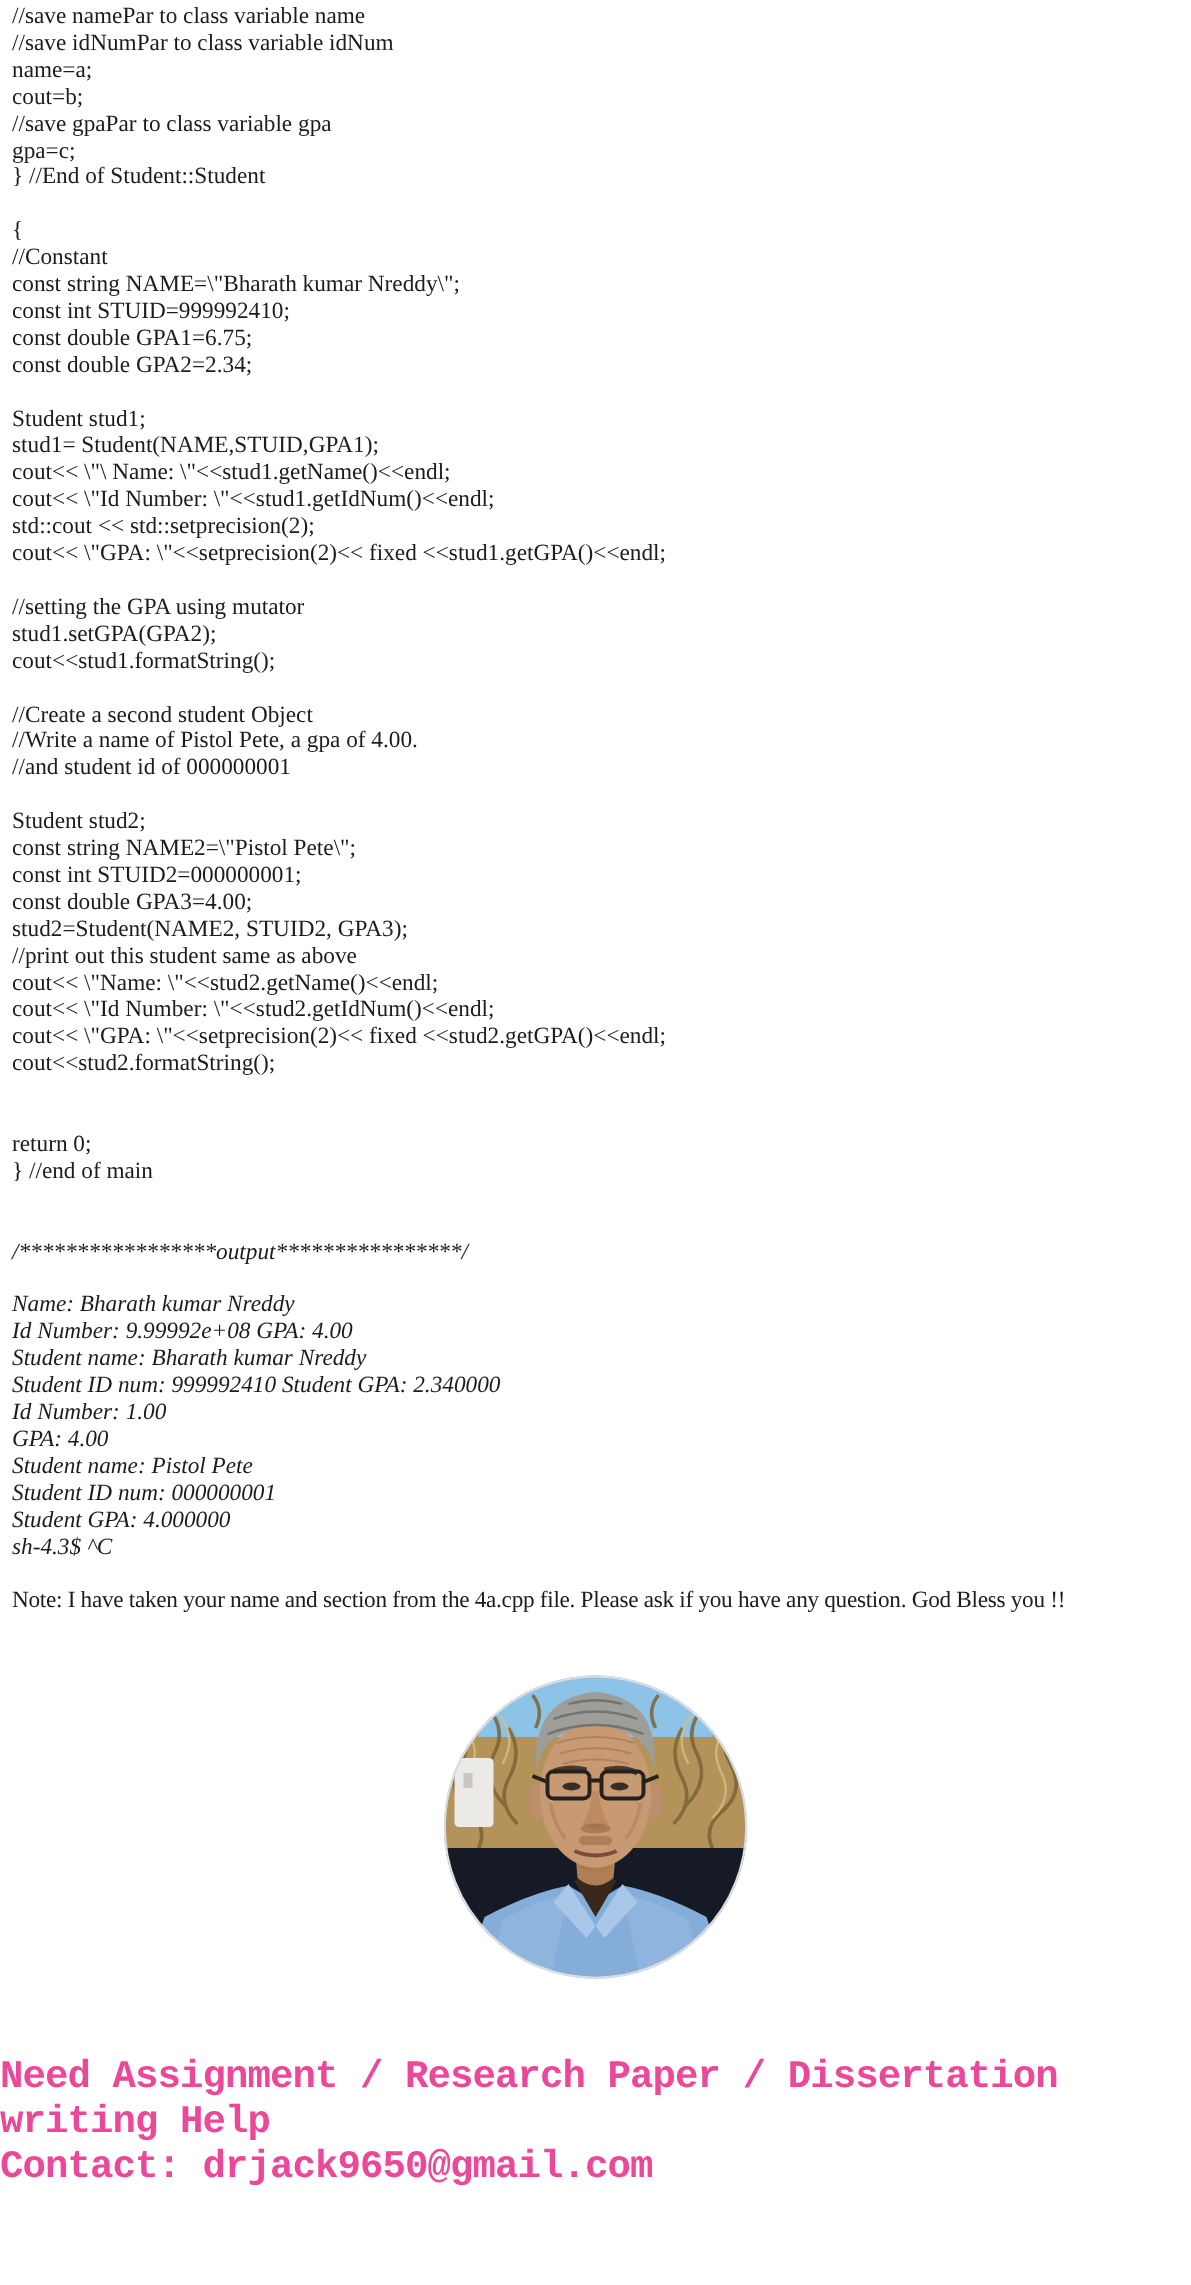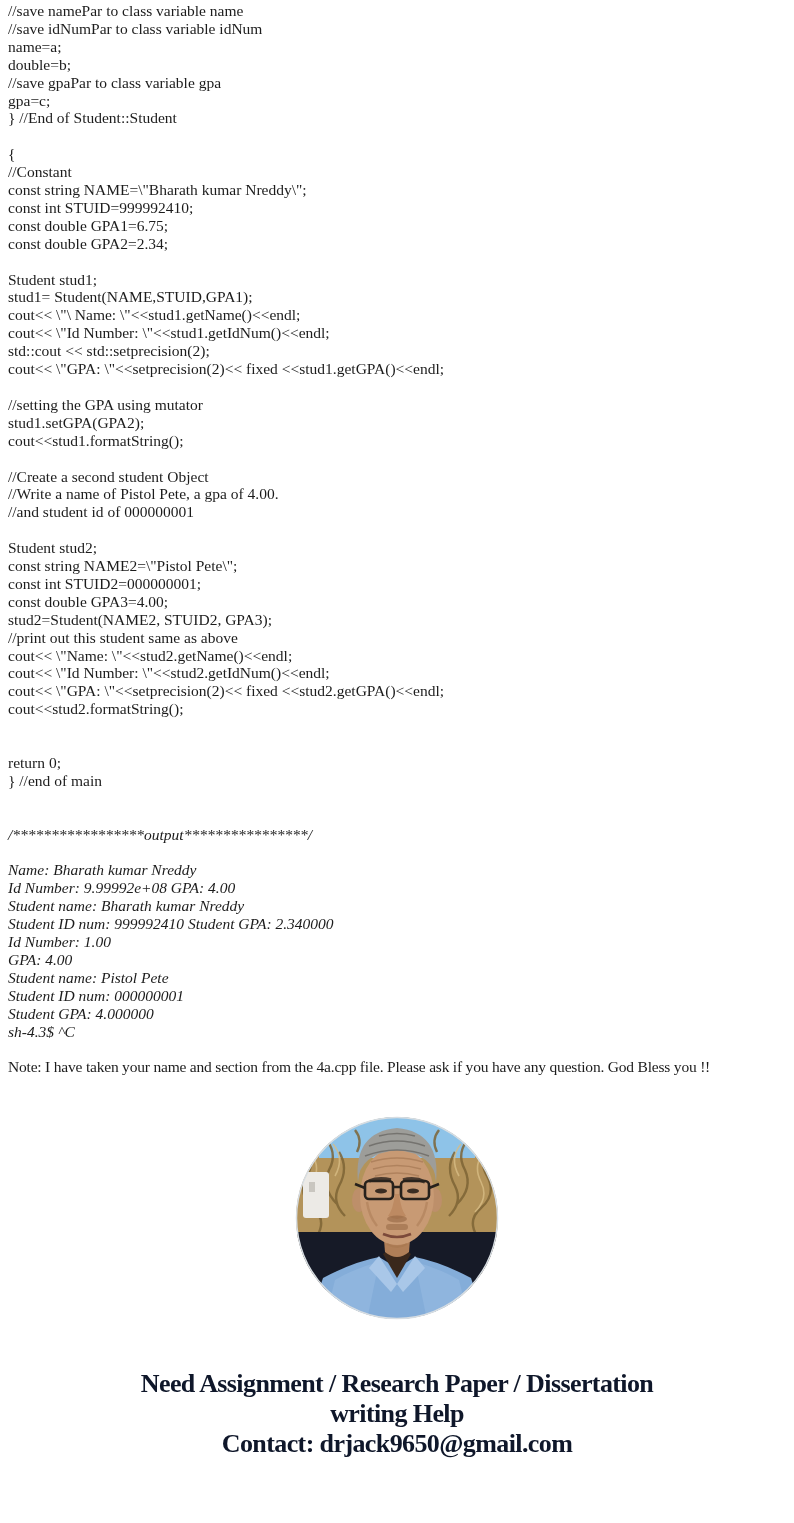--- a/index.html
+++ b/index.html
@@ -29,40 +29,39 @@
   }
 
   .avatar-wrap {
     margin-top: 40px;
     display: flex;
     justify-content: center;
   }
 
   .footer {
     margin-top: 49px;
-    text-align: center;
-    font-family: Liberation Serif, serif;
+    font-family: Liberation Mono, monospace;
     font-weight: bold;
     font-size: 26px;
     line-height: 30px;
     letter-spacing: -0.6px;
-    color: #0f172a;
+    color: #ec4899;
   }
 </style>
 </head>
 <body>
 
 <div class="page">
 
   <div class="textblock">
     <div class="lines code">
         <div class="line">//save namePar to class variable name</div>
         <div class="line">//save idNumPar to class variable idNum</div>
         <div class="line">name=a;</div>
-        <div class="line">double=b;</div>
+        <div class="line">cout=b;</div>
         <div class="line">//save gpaPar to class variable gpa</div>
         <div class="line">gpa=c;</div>
         <div class="line">} //End of Student::Student</div>
         <div class="line"></div>
         <div class="line">{</div>
         <div class="line">//Constant</div>
         <div class="line">const string NAME=\"Bharath kumar Nreddy\";</div>
         <div class="line">const int STUID=999992410;</div>
         <div class="line">const double GPA1=6.75;</div>
         <div class="line">const double GPA2=2.34;</div>

